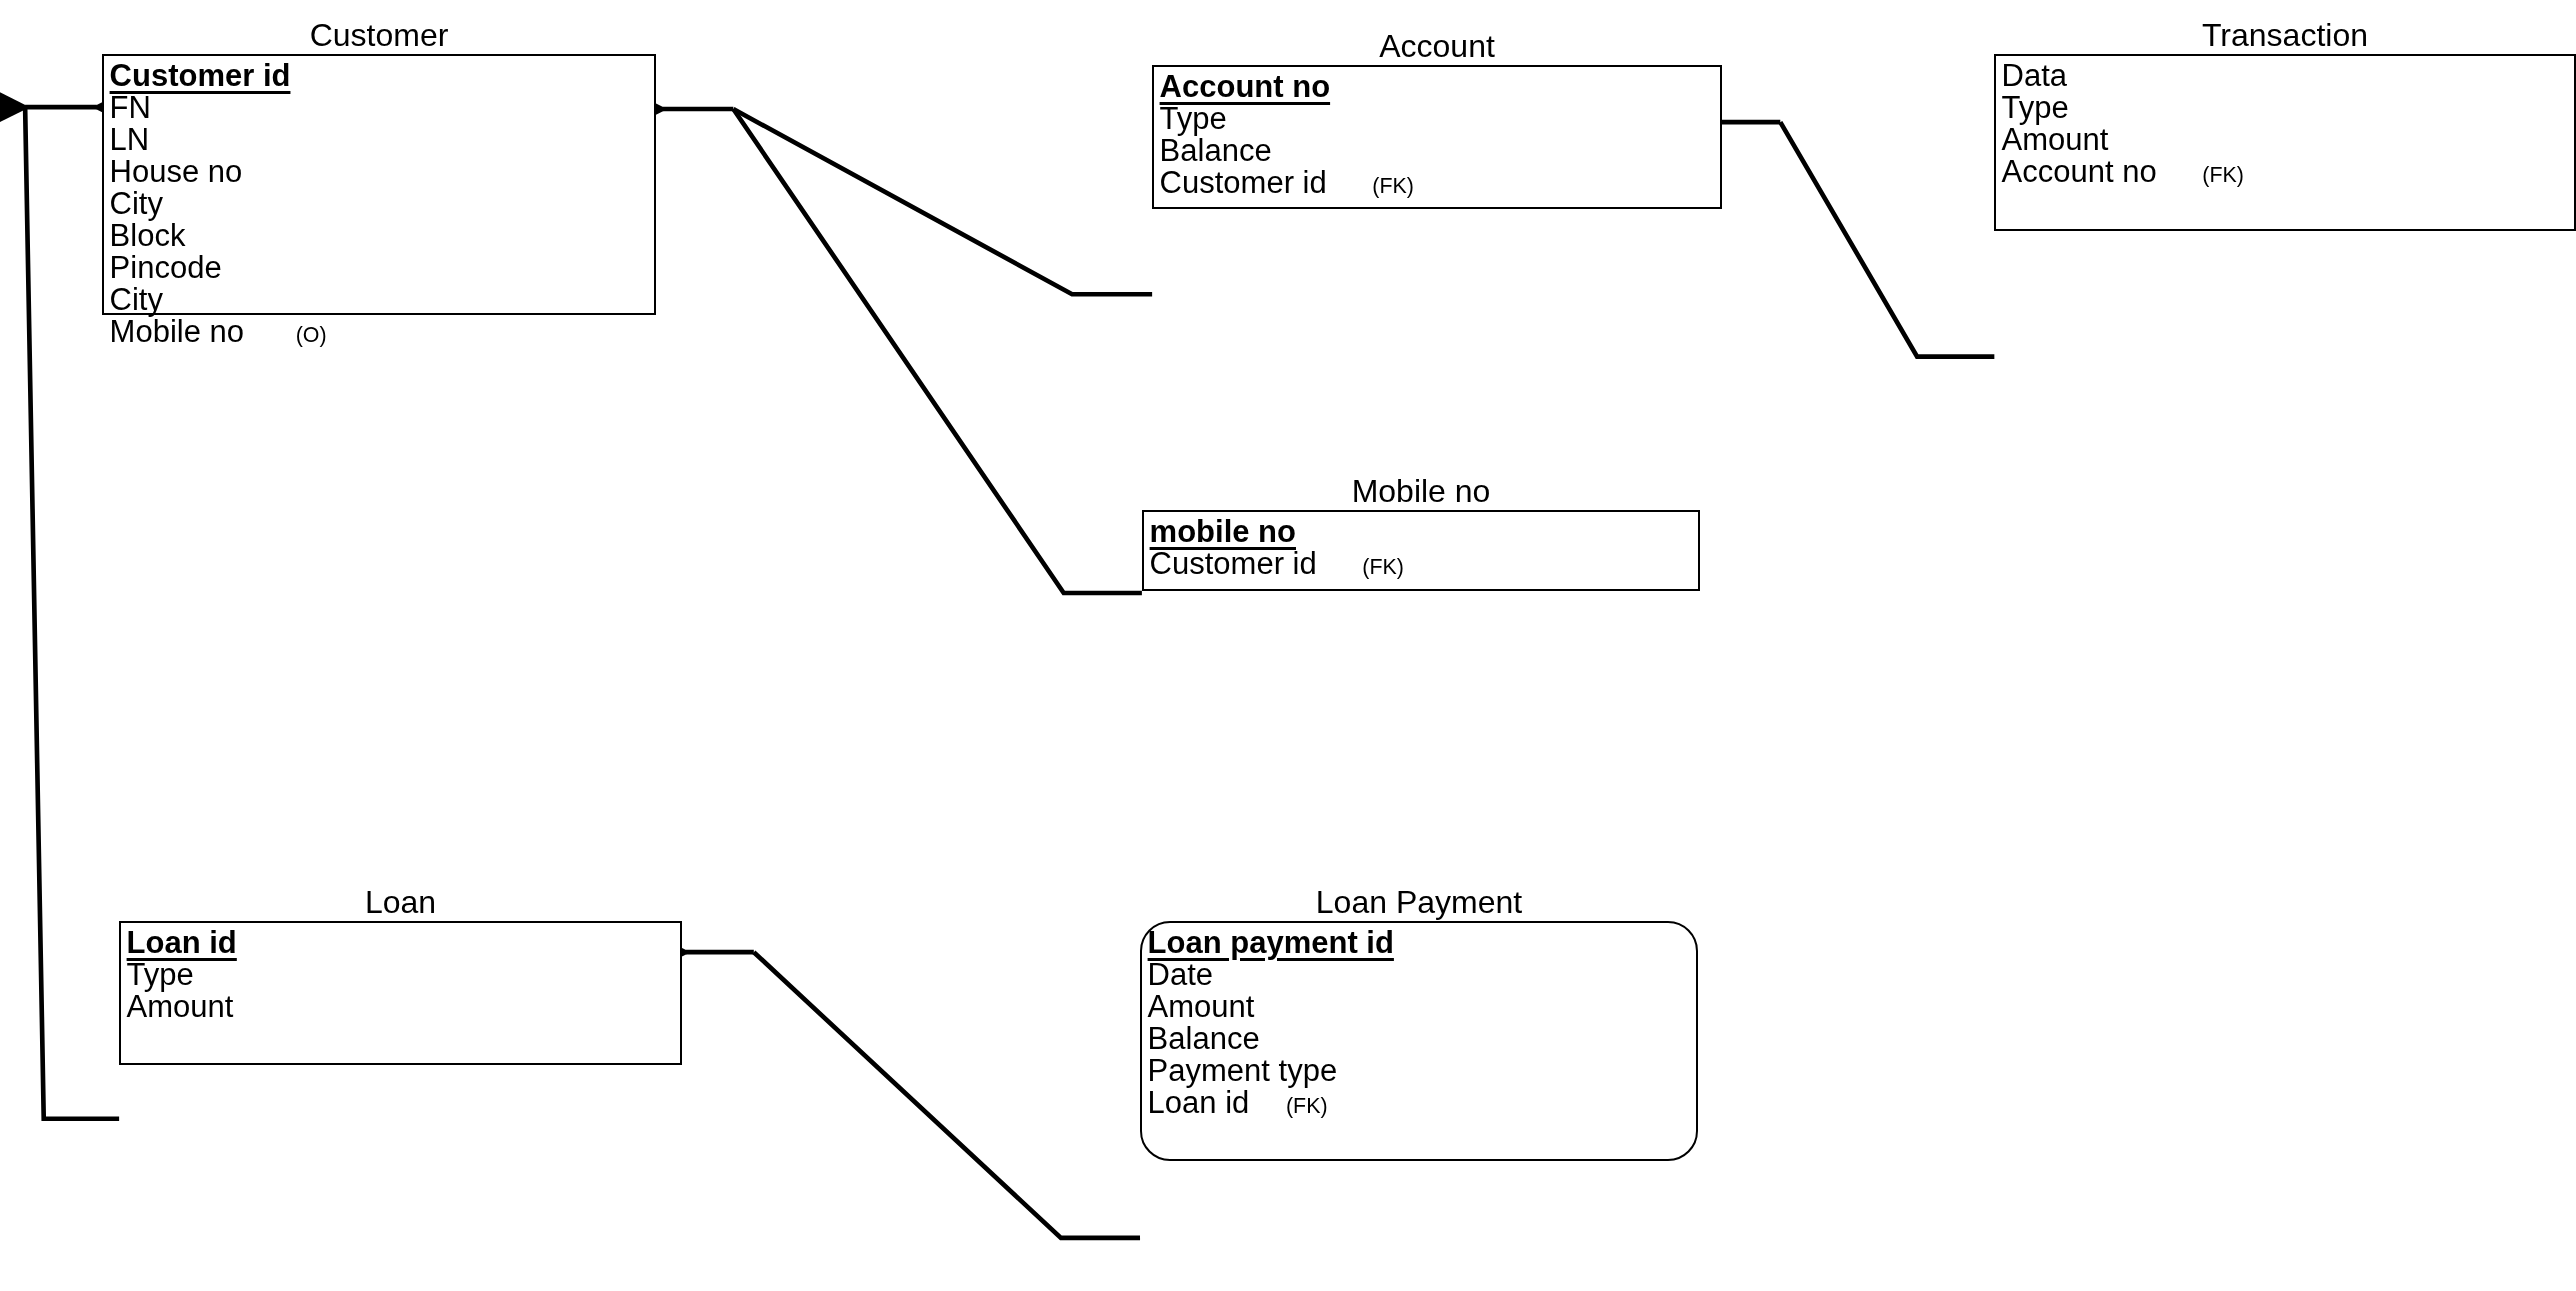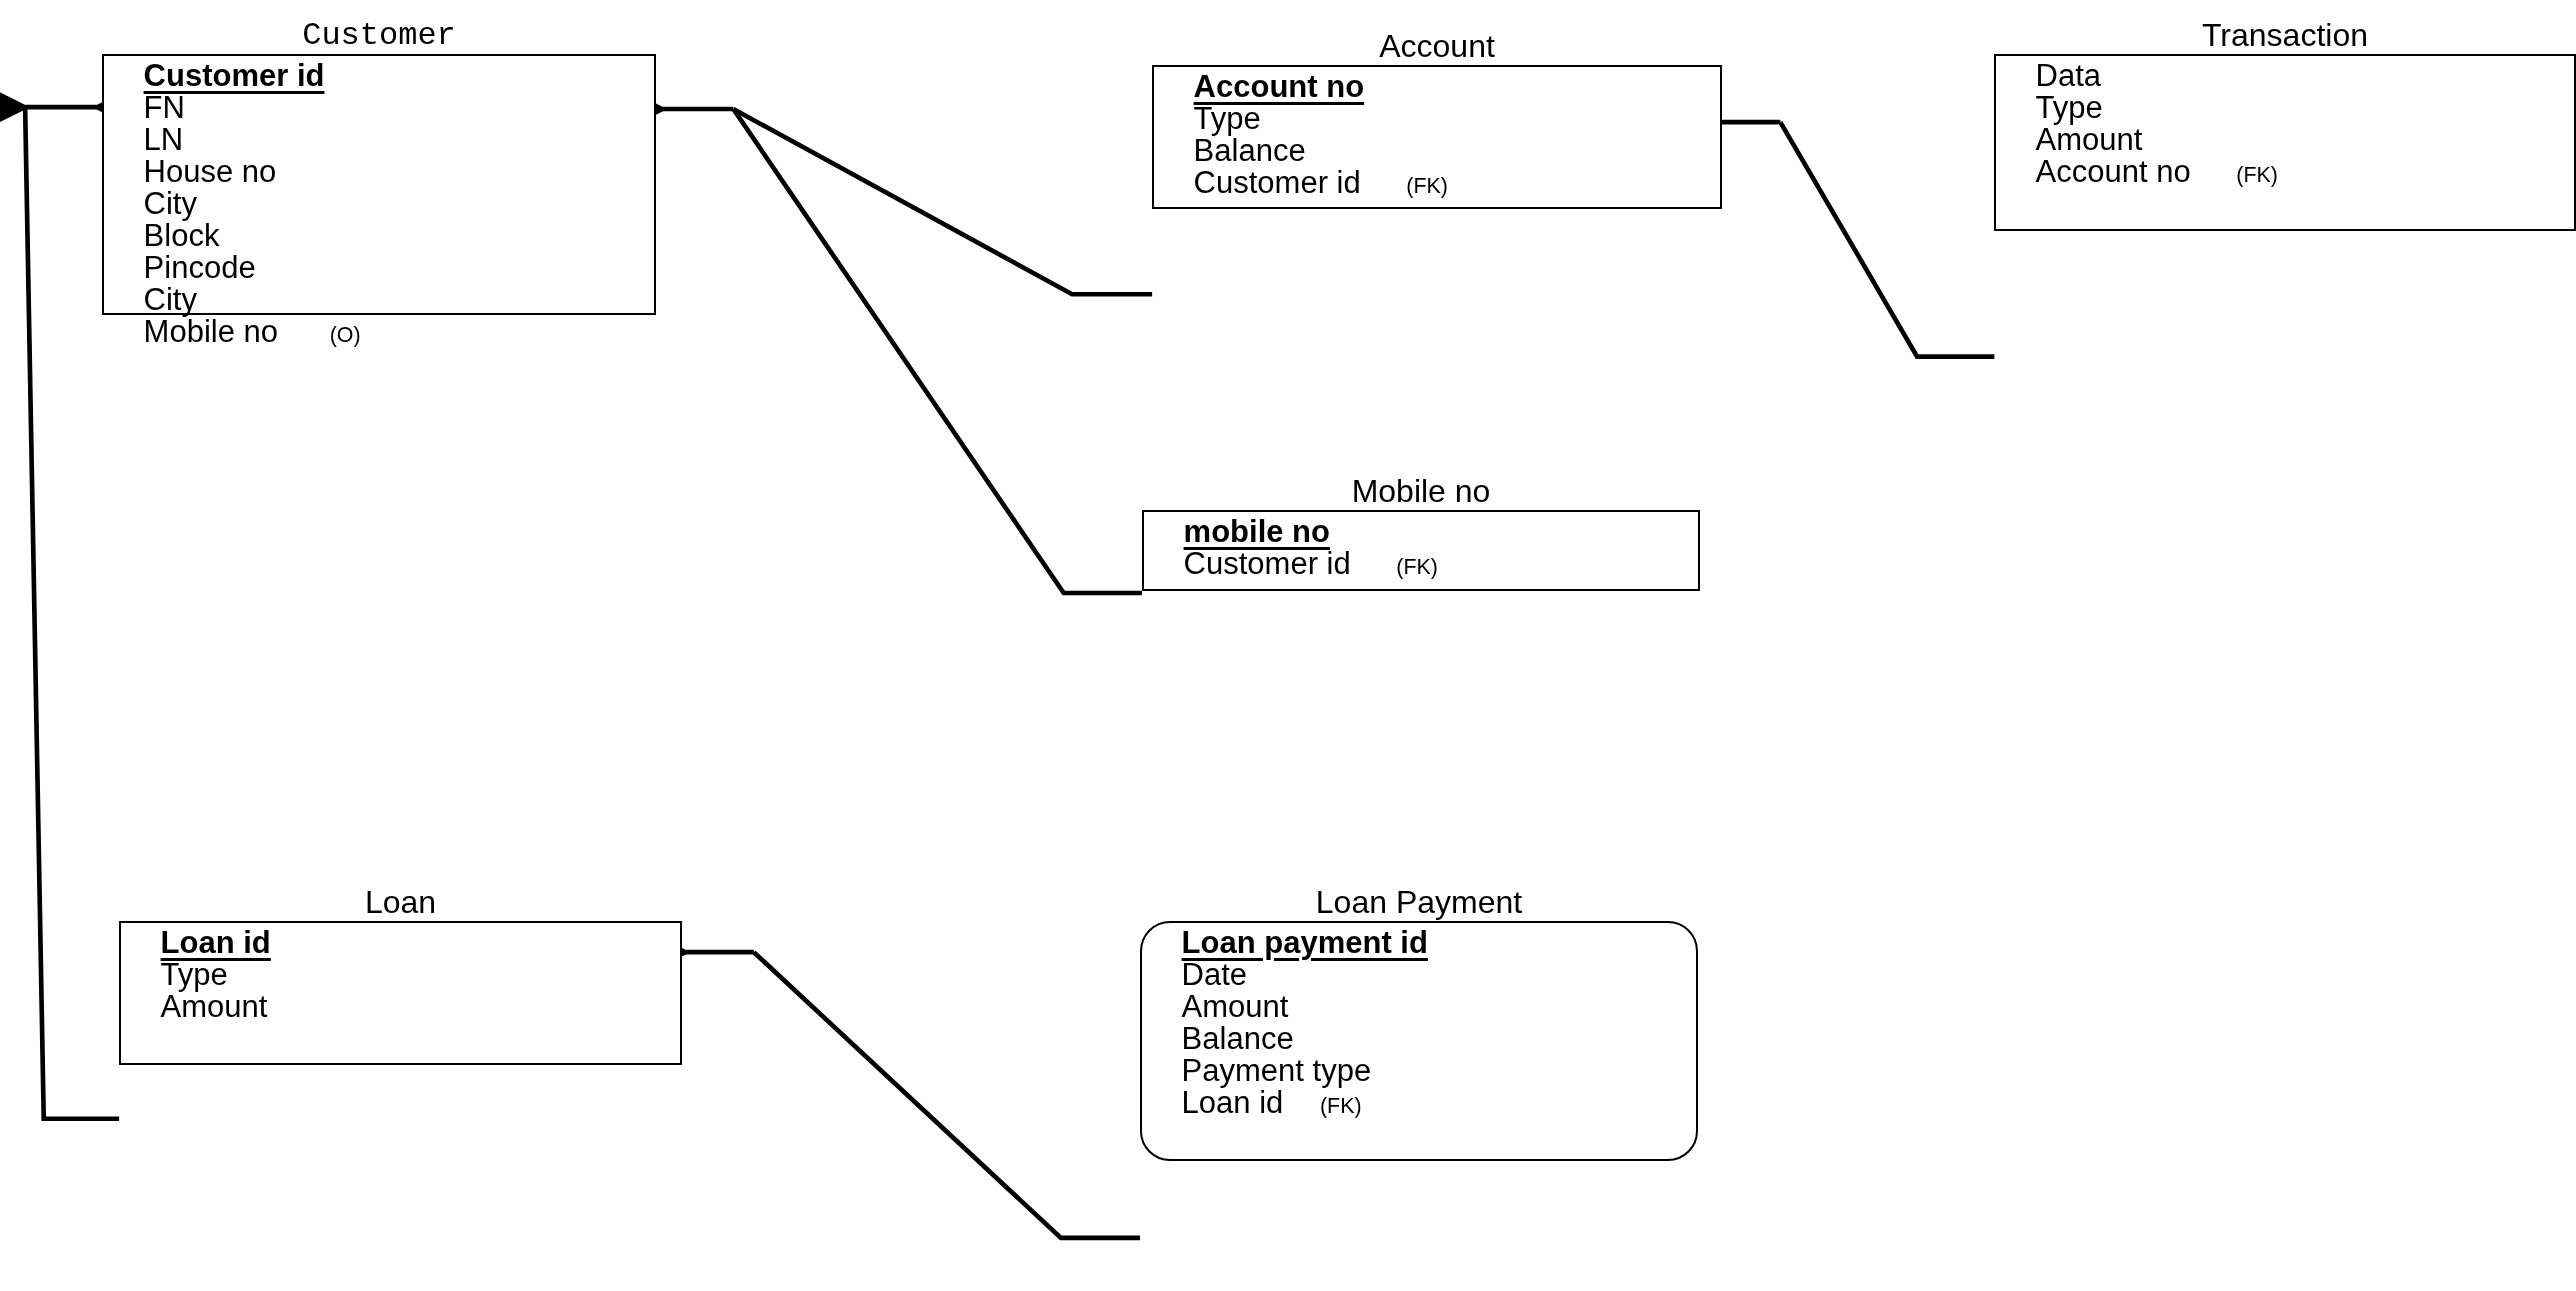--- a/index.html
+++ b/index.html
@@ -39,21 +39,20 @@
     line-height: 37px;
     color: #000000;
     white-space: nowrap;
   }
   .entity-box {
     position: absolute;
     left: 0;
     box-sizing: border-box;
     border: 2.8px solid #000000;
     background: #ffffff;
-    padding-left: 34px;
   }
   .attr-list {
     list-style: none;
     margin: 0;
     padding: 0;
   }
   .attr {
     position: relative;
     display: block;
     height: 32px;
@@ -107,21 +106,21 @@
       <path d="M 27,115 L 47,1202 L 128,1202" stroke="#000000" stroke-width="5" fill="none"></path>
     </g>
 
     <g>
       <path d="M 810,1023 L 737,1023" stroke="#000000" stroke-width="5" fill="none" marker-end="url(#arrowL)"></path>
       <path d="M 810,1023 L 1140,1330 L 1225,1330" stroke="#000000" stroke-width="5" fill="none"></path>
     </g>
   </svg>
 
   <div class="entity" style="left:102px; top:17px; width:554px;">
-    <div class="entity-title" style="top:0px;font-family:Liberation Mono, monospace;">Customer</div>
+    <div class="entity-title" style="top:0px;">Customer</div>
     <div class="entity-box" style="top:37px; width:554px; height:261px;">
       <ul class="attr-list" style="padding-top:3.7px;">
         <li class="attr pk">
           <span class="aname">Customer id</span>
         </li>
         <li class="attr">
           <span class="aname">FN</span>
         </li>
         <li class="attr">
           <span class="aname">LN</span>

